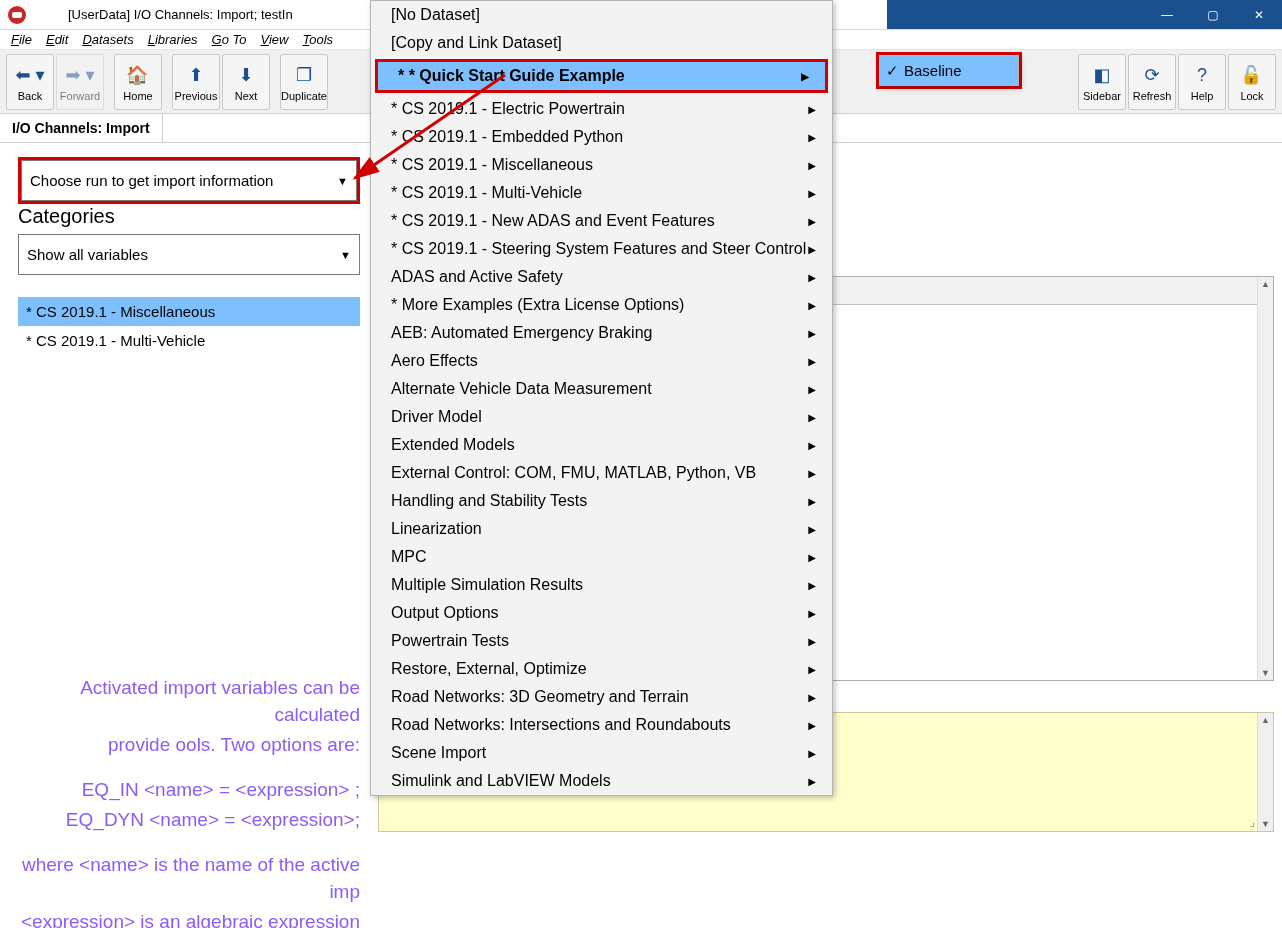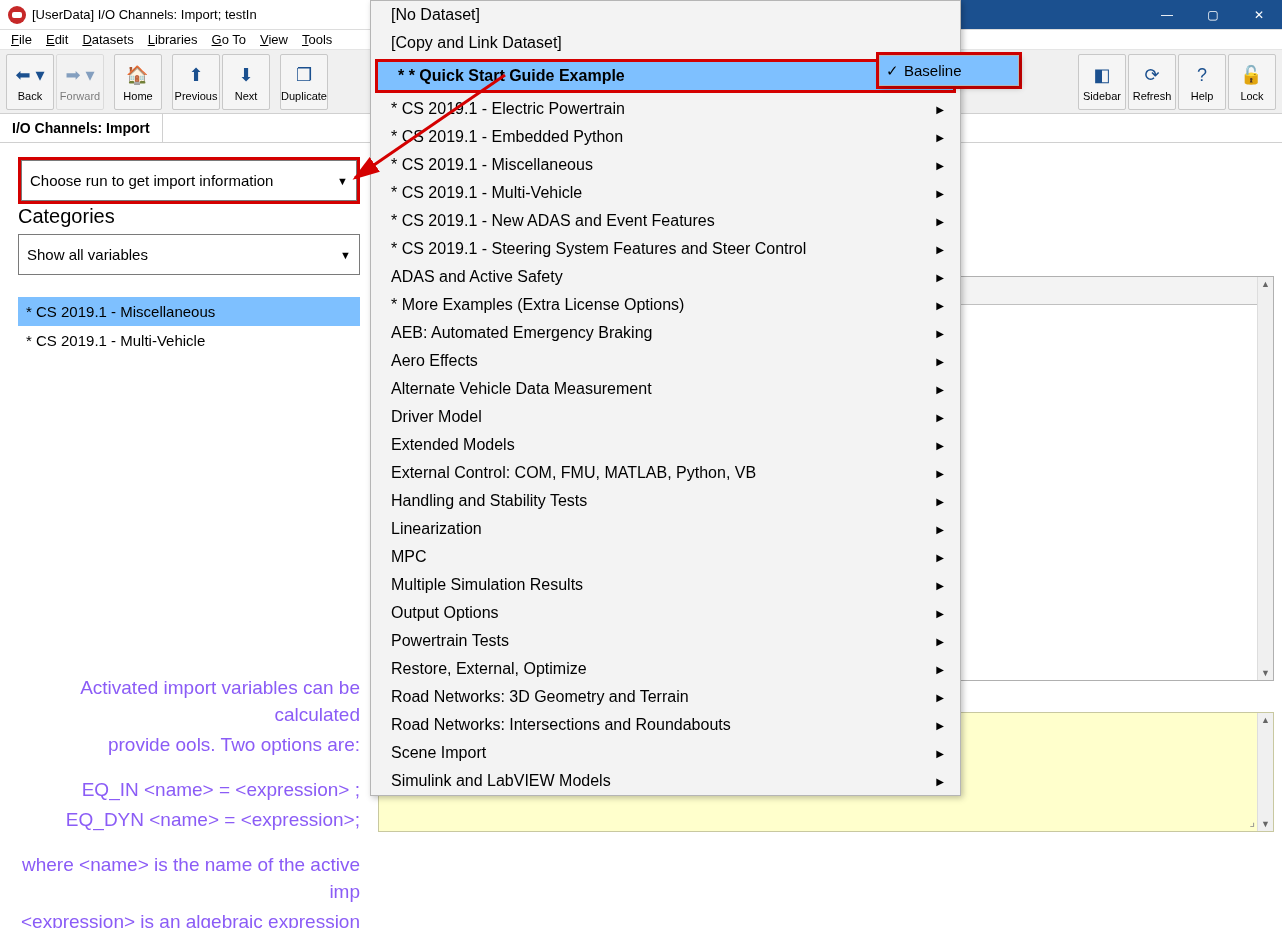--- a/index.html
+++ b/index.html
@@ -1,29 +1,29 @@
 <!DOCTYPE html>
 <html><head>
 <meta charset="utf-8">
 <style>
 * { box-sizing: border-box; margin: 0; padding: 0; font-family: "Segoe UI", Tahoma, sans-serif; }
 body { width: 1282px; height: 928px; background: #fff; overflow: hidden; position: relative; font-size: 14px; color: #000; }
 
 
-.titlebar { display: flex; align-items: center; background: #fff; height: 30px; border-bottom: 1px solid #ddd; }
+.titlebar { display: flex; align-items: center; background: #fff; height: 30px; border-bottom: 1px solid #ddd; gap: 36px; }
 .titlebar .icon { width: 18px; height: 18px; border-radius: 50%; background: #c62828; margin: 0 6px 0 8px; display:flex; align-items:center; justify-content:center;}
 .titlebar .icon::after{content:"";width:10px;height:6px;background:#fff;border-radius:2px;}
 .titlebar .title { flex: 1; font-size: 13px; color: #000; }
 .titlebar .winbtn { width: 46px; display: flex; align-items: center; justify-content: center; color: #fff; font-size: 12px; }
 .titlebar .winbtn.min,.titlebar .winbtn.max,.titlebar .winbtn.close { background: #1b508f; }
 .titlebar .winright{background:#1b508f;flex:0 0 395px;height:100%;display:flex;justify-content:flex-end;}
 
 
 .menubar { display: flex; padding: 0 4px; height: 20px; font-size: 13px; align-items:center; border-bottom:1px solid #e5e5e5;}
-.menubar .mi { padding: 0 7px; cursor: default; }
+.menubar .mi { padding: 0 7px; cursor: default; font-style: italic; }
 .menubar .mi span{text-decoration: underline;}
 
 
 .toolbar { display: flex; padding: 4px 6px; gap: 2px; background:#f0f0f0; border-bottom:1px solid #d0d0d0; height:64px; align-items:flex-start;}
 .tbbtn { display:flex; flex-direction:column; align-items:center; justify-content:center; width:48px; height:56px; border:1px solid #c8c8c8; background:#f5f5f5; border-radius:2px; font-size:11px; gap:2px;}
 .tbbtn.disabled{opacity:.5;}
 .tbbtn .tbicon{height:26px;display:flex;align-items:center;justify-content:center;font-size:18px;color:#1b508f;}
 .tbspacer{flex:1;}
 
 
@@ -45,21 +45,21 @@
 .seclabel { font-size:20px; margin: 1px 0 6px 0; font-weight:400;}
 
 .listbox { border:0; }
 .listbox .row { padding:6px 8px; font-size:15px; border-bottom:0;}
 .listbox .row.sel { background:#7ec0ff;}
 
 .bodytext { font-size:19px; line-height:1.4; color:#8b5cf6;text-align:right; }
 .bodytext p { margin-bottom:4px;}
 
 
-.popup { position:absolute; left:370px; top:0; width:591px; background:#f3f3f3; border:1px solid #b5b5b5; box-shadow:2px 2px 6px rgba(0,0,0,.25); z-index:50; }
+.popup { position:absolute; left:370px; top:0; width:463px; background:#f3f3f3; border:1px solid #b5b5b5; box-shadow:2px 2px 6px rgba(0,0,0,.25); z-index:50; }
 .popup .item { display:flex; align-items:center; justify-content:space-between; padding:5px 16px 5px 20px; font-size:16px; }
 .popup .item.highlight { background:#7ec0ff; font-weight:700;}
 .popup .item.hasmore::after{content:"▶"; font-size:10px; color:#000;}
 .popup .redwrap{border:3px solid #d40000; margin:2px 4px;}
 
 
 .submenu { position:absolute; left:876px; top:58px; width:140px; background:#f3f3f3; border:1px solid #b5b5b5; box-shadow:2px 2px 6px rgba(0,0,0,.25); z-index:60;}
 .submenu .sitem{display:flex;align-items:center;padding:6px 12px 6px 24px;font-size:15px;position:relative;}
 .submenu .sitem.sel{background:#7ec0ff;}
 .submenu .sitem .check{position:absolute;left:6px;}

